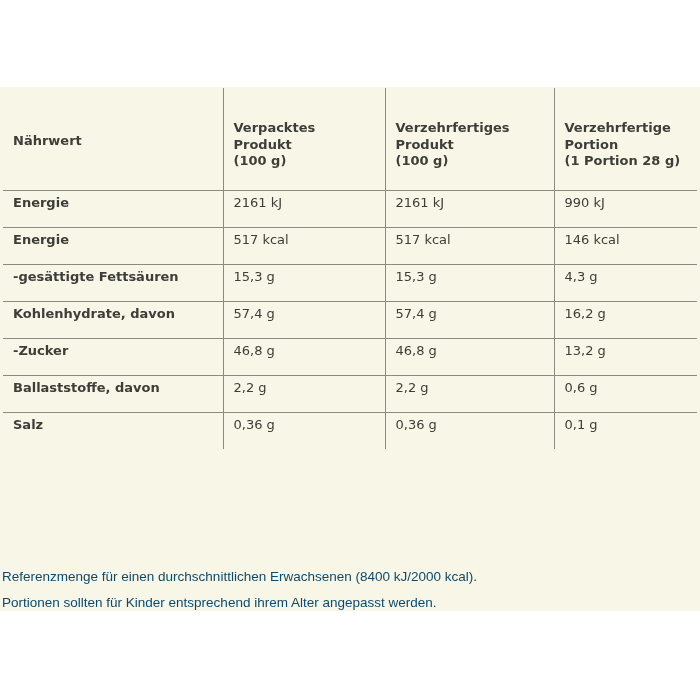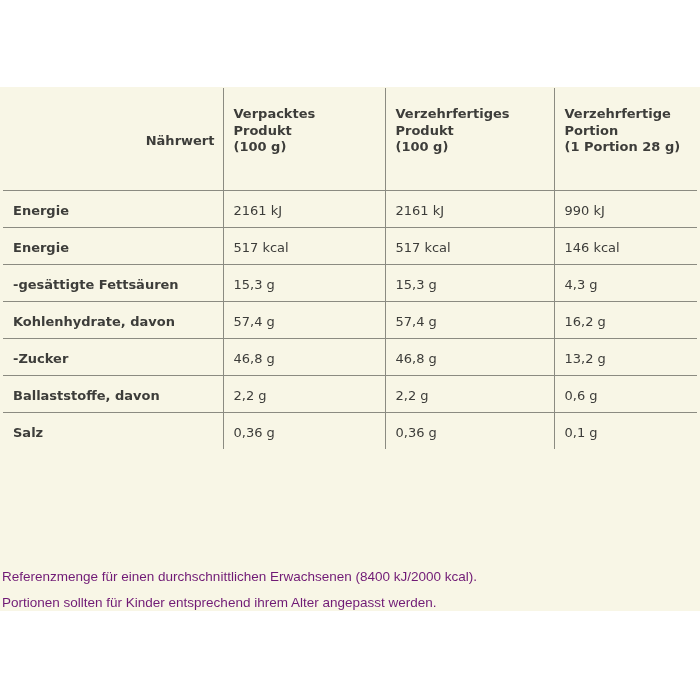--- a/index.html
+++ b/index.html
@@ -33,49 +33,48 @@
   table.nutri col.c2 { width: 162px; }
   table.nutri col.c3 { width: 169px; }
   table.nutri col.c4 { width: 143px; }
   table.nutri th, table.nutri td {
     text-align: left;
     vertical-align: top;
   }
   table.nutri thead th {
     font-weight: bold;
     height: 102px;
-    padding: 18px 8px 0 10px;
+    padding: 32px 8px 0 10px;
     line-height: 16.5px;
     white-space: pre-line;
   }
   table.nutri thead th.nutrient-head {
     padding-top: 45px;
-    text-align: right;
   }
   table.nutri thead th + th,
   table.nutri tbody td + td {
     border-left: 1.5px solid #8b8b81;
   }
   table.nutri tbody td {
     border-top: 1.5px solid #8b8b81;
     height: 37px;
-    padding: 12px 8px 0 10px;
+    padding: 4px 8px 0 10px;
     font-weight: normal;
     line-height: 16px;
   }
   table.nutri tbody td.row-label {
     font-weight: bold;
   }
   .footnotes {
     position: absolute;
     left: 2px; top: 481px;
     width: 690px;
     font-family: "Liberation Sans", sans-serif;
     font-size: 13.5px;
-    color: #701a75;
+    color: #0c4a6e;
   }
   .footnotes p {
     margin: 0 0 9px 0;
     line-height: 17px;
   }
 </style>
 </head>
 <body>
 
 <div class="canvas">

